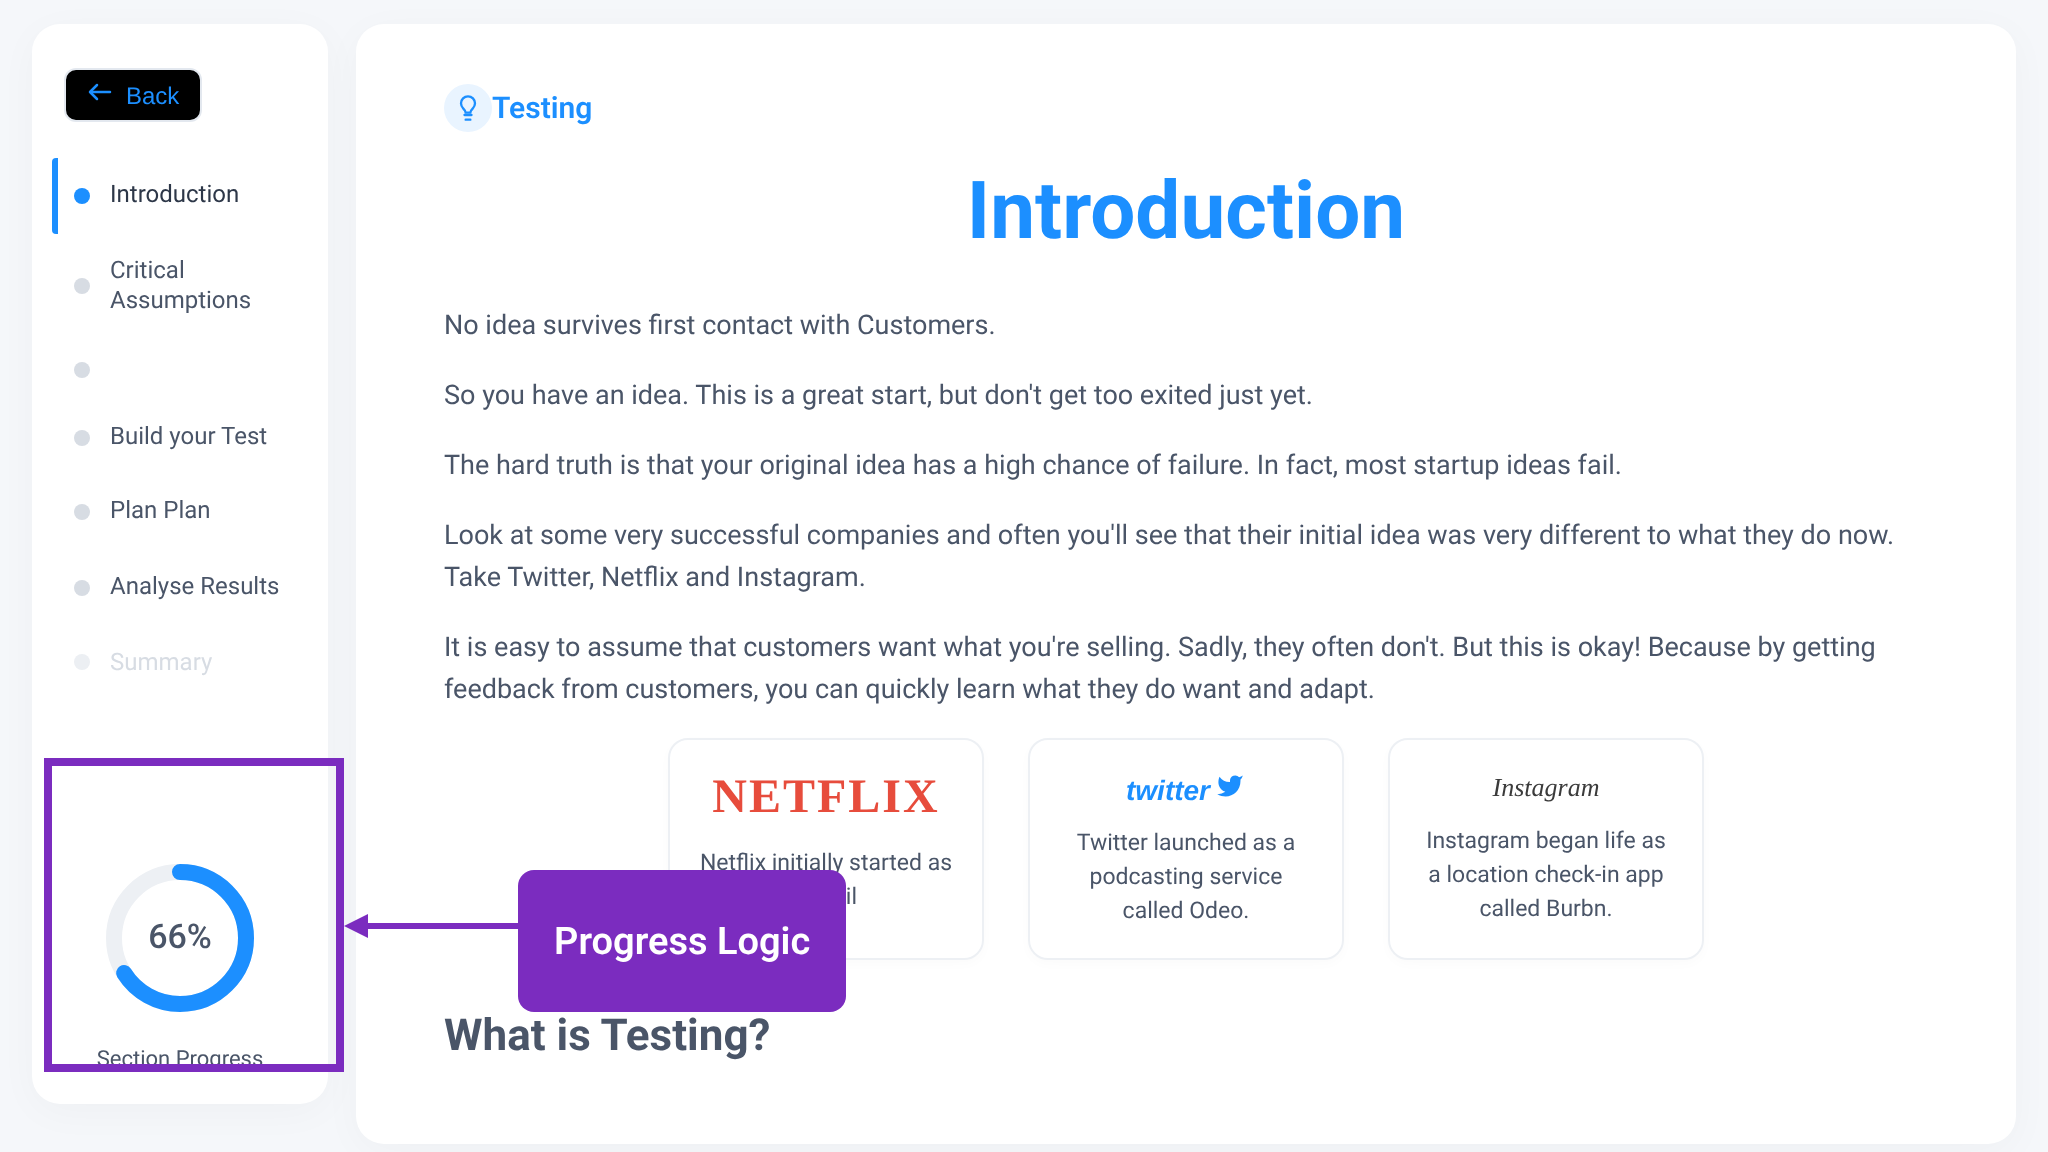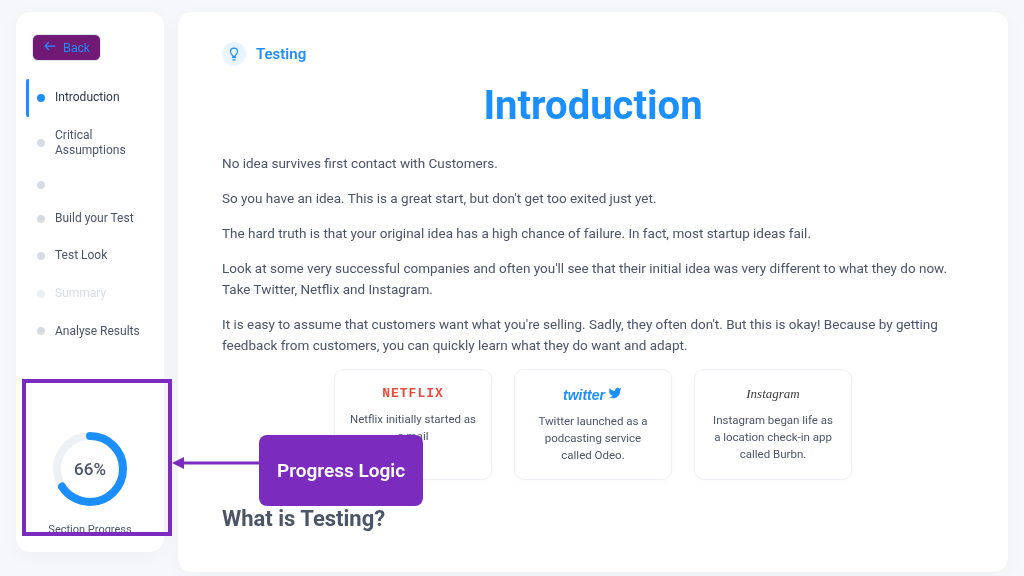--- a/index.html
+++ b/index.html
@@ -27,21 +27,21 @@
   }
   .back-btn {
     display: inline-flex;
     align-items: center;
     gap: 6px;
     border: 1px solid #e3e8ef;
     border-radius: 6px;
     padding: 5px 10px;
     font-size: 12px;
     color: #1c8fff;
-    background: #701a75;
+    background: #000000;
     cursor: pointer;
     align-self: flex-start;
     margin-left: 6px;
     margin-bottom: 18px;
   }
   .back-btn svg { width: 14px; height: 12px; }
   .nav-list { list-style: none; display: flex; flex-direction: column; }
   .nav-item {
     display: flex;
     align-items: center;
@@ -80,21 +80,21 @@
     flex: 1;
     background: #fff;
     border-radius: 14px;
     box-shadow: 0 4px 20px rgba(0,0,0,0.03);
     padding: 30px 44px 0 44px;
     height: 560px;
     overflow: hidden;
     position: relative;
   }
   .breadcrumb {
-    display: flex; align-items: center; gap: 10px;
+    display: flex; align-items: center; 
     margin-bottom: 16px;
   }
   .breadcrumb-icon {
     width: 24px; height: 24px; border-radius: 50%;
     background: #e9f4ff; display: flex; align-items: center; justify-content: center;
     font-size: 14px;
   }
   .breadcrumb-label { color: #1c8fff; font-size: 15px; font-weight: 600; }
   .page-title {
     color: #1c8fff; font-size: 40px; font-weight: 700;
@@ -110,21 +110,21 @@
   .card {
     width: 158px; border: 1px solid #edf0f4; border-radius: 10px;
     padding: 16px 14px; text-align: center;
     box-shadow: 0 2px 6px rgba(0,0,0,0.02);
   }
   .card-logo {
     font-weight: 700; font-size: 18px; margin-bottom: 10px;
     display: flex; justify-content: center; align-items: center; gap: 2px;
   }
   .card-text { font-size: 11.5px; color: #4a5568; line-height: 1.45; }
-  .logo-netflix { color: #e74c3c; letter-spacing: 1px; font-family: Liberation Mono, monospace; font-size: 13px; }
+  .logo-netflix { color: #e74c3c; letter-spacing: 1px; font-family: Liberation Serif, serif; font-size: 24px; }
   .logo-twitter { color: #1c8fff; font-style: italic; font-family: sans-serif; font-size: 14px; }
   .logo-twitter svg { width: 16px; height: 14px; fill: #1c8fff; }
   .logo-instagram { color: #3b3b3b; font-family: cursive; font-size: 13px; font-weight: 500; font-style: italic; }
   .section-h2 {
     color: #4a5568; font-size: 22px; font-weight: 700; margin-top: 26px;
   }
 
   
   .annotation-box {
     position: fixed;
@@ -175,29 +175,29 @@
       </li>
       <li class="nav-item">
         <span class="bullet"></span>
       </li>
       <li class="nav-item">
         <span class="bullet"></span>
         <span class="nav-label">Build your Test</span>
       </li>
       <li class="nav-item">
         <span class="bullet"></span>
-        <span class="nav-label">Test Look</span>
+        <span class="nav-label">Plan Plan</span>
+      </li>
+      <li class="nav-item">
+        <span class="bullet"></span>
+        <span class="nav-label">Analyse Results</span>
       </li>
       <li class="nav-item faded">
         <span class="bullet"></span>
         <span class="nav-label">Summary</span>
-      </li>
-      <li class="nav-item">
-        <span class="bullet"></span>
-        <span class="nav-label">Analyse Results</span>
       </li>
     </ul>
 
   <div class="progress-wrap">
     <div class="progress-ring">
       <svg width="80" height="80">
         <circle cx="40" cy="40" r="33" stroke="#edf0f4" stroke-width="8" fill="none"></circle>
         <circle id="progress-arc" cx="40" cy="40" r="33" stroke="#1c8fff" stroke-width="8" fill="none" stroke-linecap="round" stroke-dasharray="207.3" stroke-dashoffset="70.5"></circle>
       </svg>
       <div class="progress-pct">66%</div>

